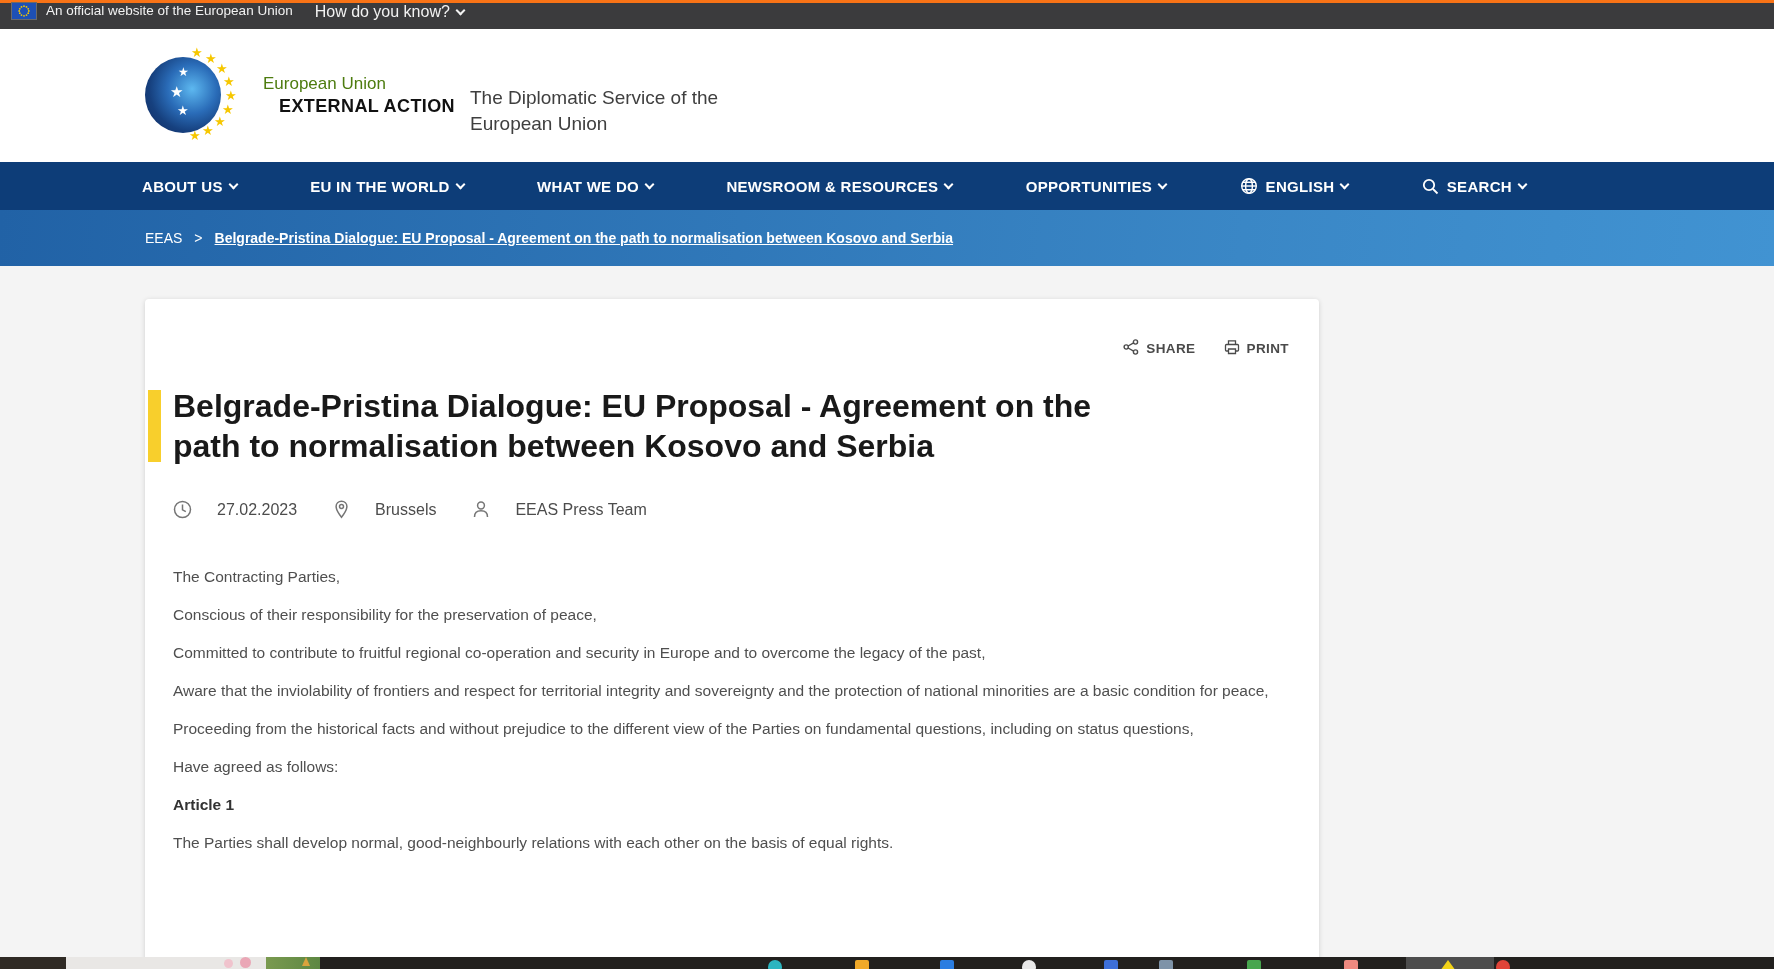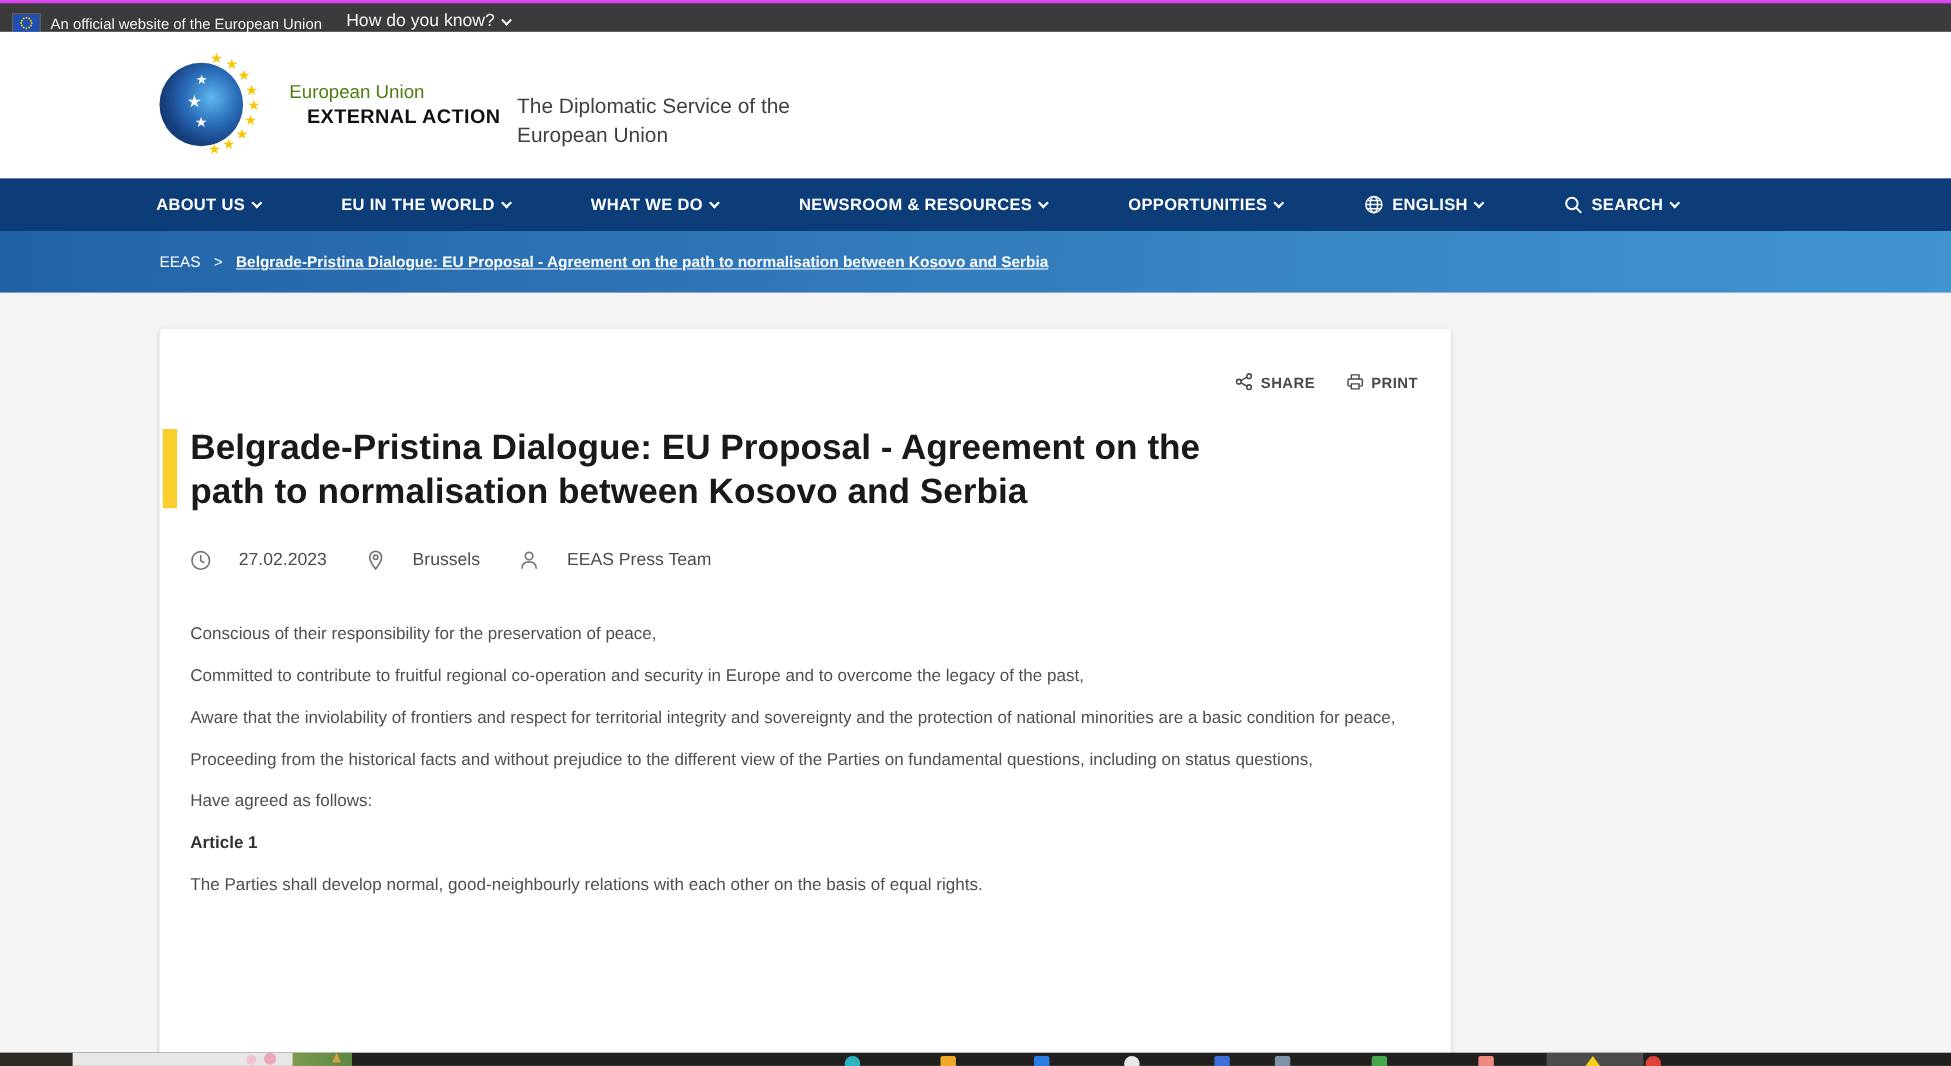--- a/index.html
+++ b/index.html
@@ -7,23 +7,23 @@
   body {
     font-family:"Liberation Sans", sans-serif;
     background:#f4f4f4;
     position:relative;
   }
 
   
   .topbar {
     height:29px;
     background:#3b3b3d;
-    border-top:3px solid #d946ef;
+    border-top:3px solid #f97316;
     display:flex;
-    align-items:flex-end;
+    align-items:flex-start;
     padding-left:12px;
     color:#f2f2f2;
     font-size:13.5px;
   }
   .topbar .flag {
     width:24px; height:16px;
     margin-right:10px;
     display:inline-block;
     outline:1px solid #6a6a6a;
   }
@@ -330,20 +330,21 @@
       <span class="meta-item">
         <svg width="18" height="19" viewBox="0 0 18 19" fill="none" stroke-width="1.5">
           <circle cx="9" cy="5.5" r="3.4"></circle>
           <path d="M2.5 17 C2.5 12.8 5.4 10.8 9 10.8 C12.6 10.8 15.5 12.8 15.5 17"></path>
         </svg>
         <span>EEAS Press Team</span>
       </span>
     </div>
 
     <div class="body-text">
+      <p>The Contracting Parties,</p>
       <p>Conscious of their responsibility for the preservation of peace,</p>
       <p>Committed to contribute to fruitful regional co-operation and security in Europe and to overcome the legacy of the past,</p>
       <p>Aware that the inviolability of frontiers and respect for territorial integrity and sovereignty and the protection of national minorities are a basic condition for peace,</p>
       <p>Proceeding from the historical facts and without prejudice to the different view of the Parties on fundamental questions, including on status questions,</p>
       <p>Have agreed as follows:</p>
       <p class="para-bold">Article 1</p>
       <p>The Parties shall develop normal, good-neighbourly relations with each other on the basis of equal rights.</p>
     </div>
 
   </article>

